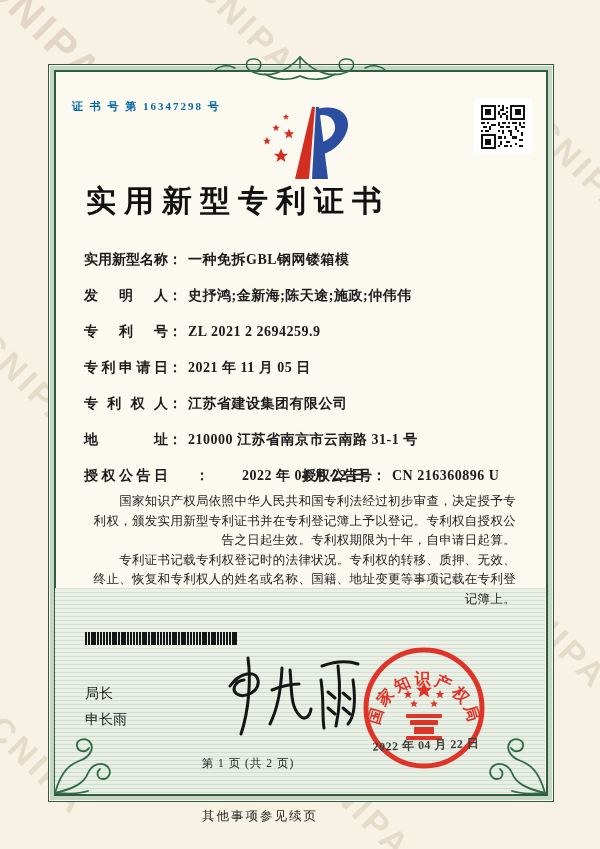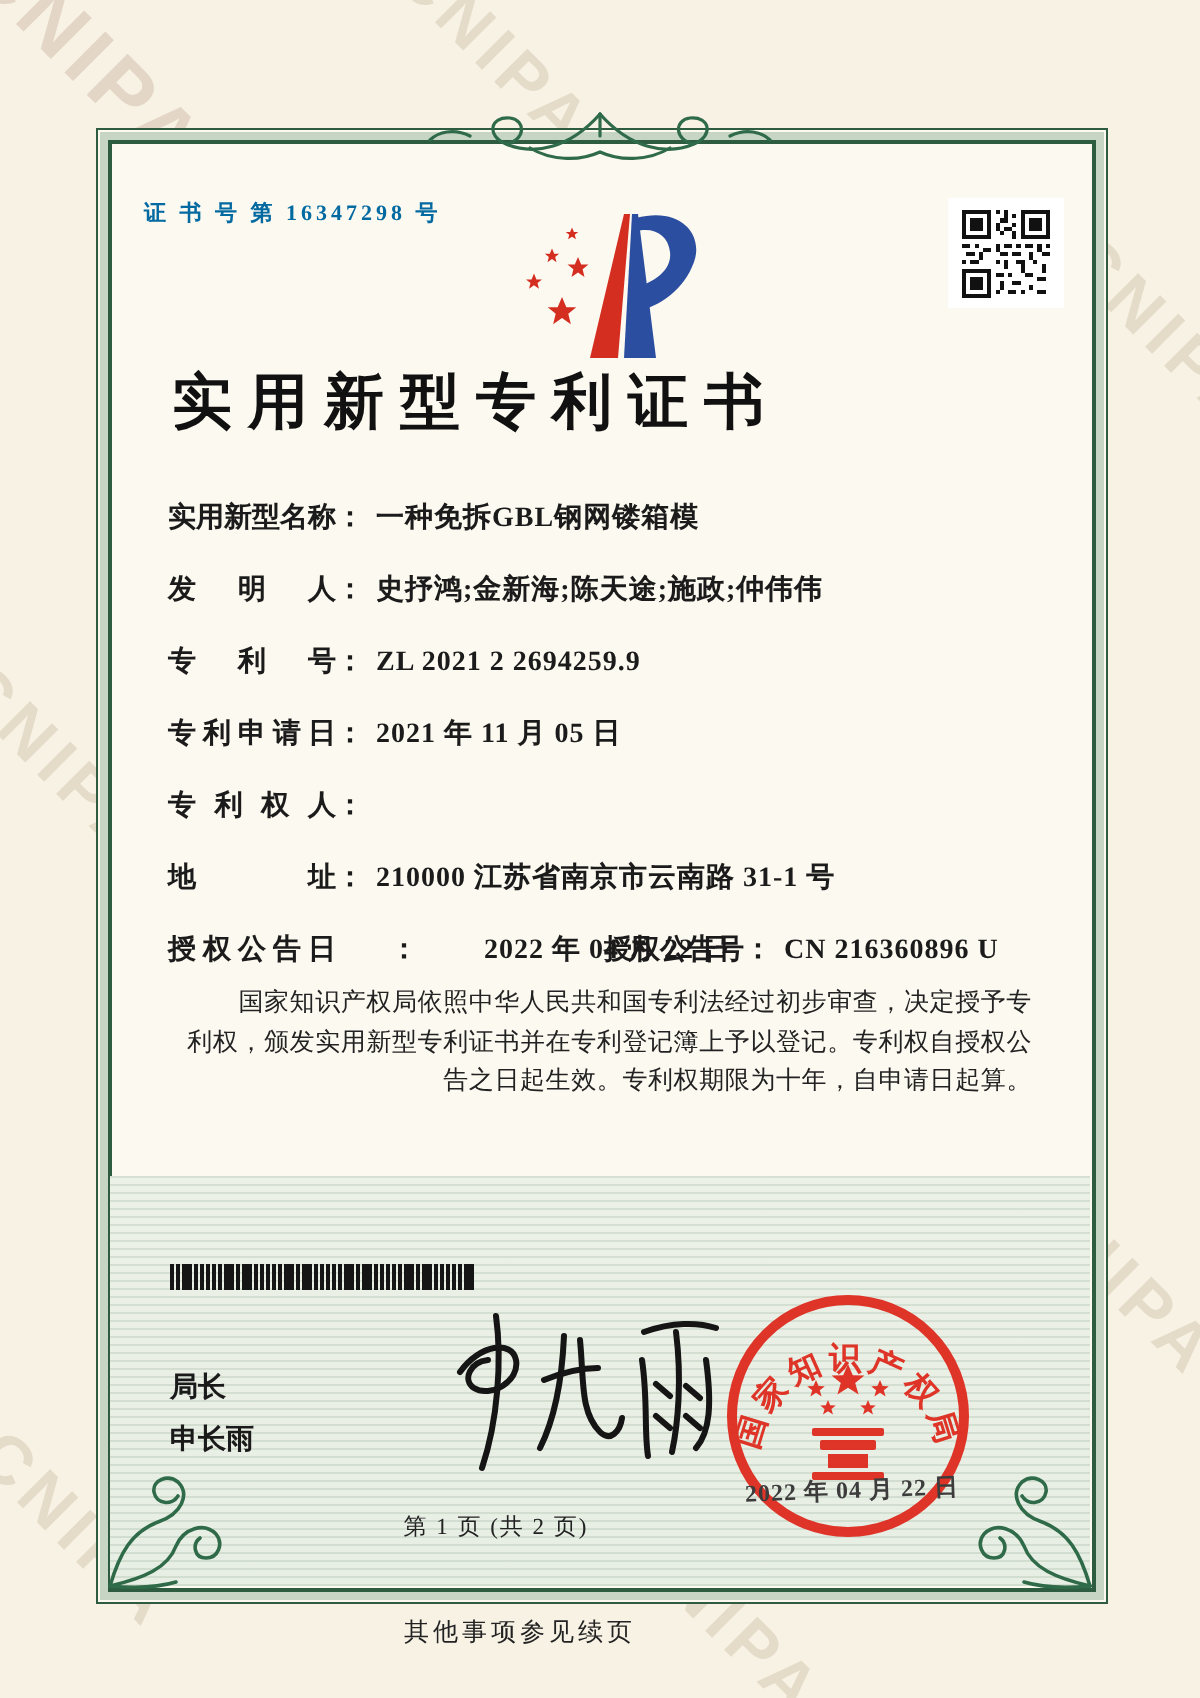--- a/index.html
+++ b/index.html
@@ -86,21 +86,21 @@
   .barcode{
     position:absolute;left:85px;top:632px;width:152px;height:13px;z-index:5;
     background:
       repeating-linear-gradient(90deg,#151515 0 2px,transparent 2px 3px),
       repeating-linear-gradient(90deg,#151515 0 1px,transparent 1px 6px),
       repeating-linear-gradient(90deg,transparent 0 8px,#151515 8px 10px);
   }
   .officer{
     position:absolute;left:85px;top:680px;z-index:5;
     font-family:"Liberation Sans","DejaVu Sans",sans-serif;
-    font-size:14px;font-weight:700;color:#1a1a1a;line-height:26px;
+    font-size:14px;font-weight:400;color:#1a1a1a;line-height:26px;
   }
   .signature{position:absolute;left:212px;top:650px;z-index:6;}
   .seal{position:absolute;left:358px;top:642px;width:132px;height:132px;z-index:7;opacity:0.93;}
   .seal-date{
     position:absolute;left:360px;top:737px;width:132px;z-index:8;
     text-align:center;font-size:12px;font-weight:700;color:#3c3c3c;
     letter-spacing:0.5px;transform:rotate(-2deg);white-space:nowrap;
   }
   .page-no{
     position:absolute;left:0;top:756px;width:496px;z-index:6;
@@ -219,40 +219,42 @@
       <span class="fvalue">ZL 2021 2 2694259.9</span>
     </div>
     <div class="frow">
       <span class="flabel">专利申请日</span>
         <span class="fcolon">：</span>
       <span class="fvalue">2021 年 11 月 05 日</span>
     </div>
     <div class="frow">
       <span class="flabel">专利权人</span>
         <span class="fcolon">：</span>
+      <span class="fvalue">江苏省建设集团有限公司</span>
     </div>
     <div class="frow">
       <span class="flabel">地址</span>
         <span class="fcolon">：</span>
       <span class="fvalue">210000 江苏省南京市云南路 31-1 号</span>
     </div>
     <div class="frow grant-row">
       <span class="flabel">授权公告日</span>
         <span class="fcolon">：</span>
       <span class="fvalue">2022 年 04 月 22 日</span>
       <span class="grant-right">
         <span>授权公告号</span>
           <span class="fcolon">：</span>
         <span class="fvalue">CN 216360896 U</span>
       </span>
     </div>
   </div>
 
   <div class="body-text">
     <p>国家知识产权局依照中华人民共和国专利法经过初步审查，决定授予专利权，颁发实用新型专利证书并在专利登记簿上予以登记。专利权自授权公告之日起生效。专利权期限为十年，自申请日起算。</p>
+    <p>专利证书记载专利权登记时的法律状况。专利权的转移、质押、无效、终止、恢复和专利权人的姓名或名称、国籍、地址变更等事项记载在专利登记簿上。</p>
   </div>
 
   <div class="barcode"></div>
 
   <div class="officer">
     <div>局长</div>
     <div>申长雨</div>
   </div>
 
   <div class="signature">

